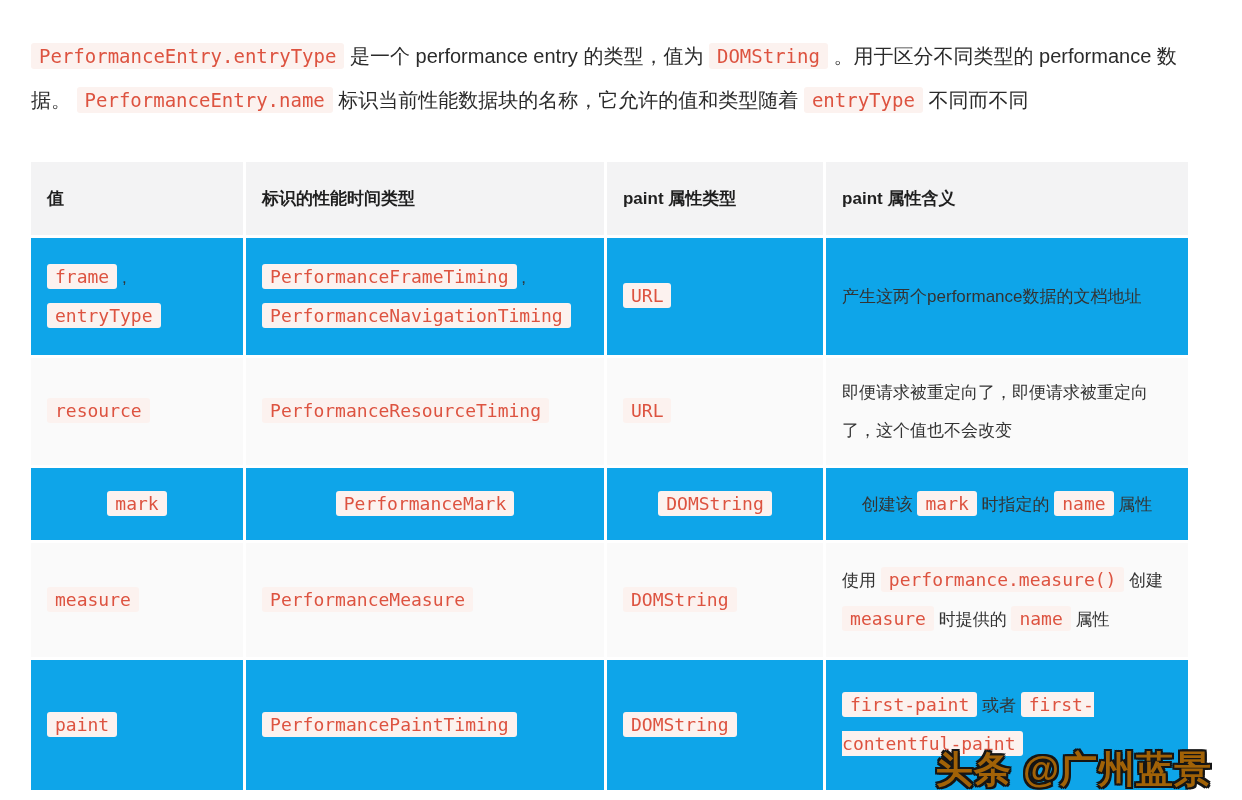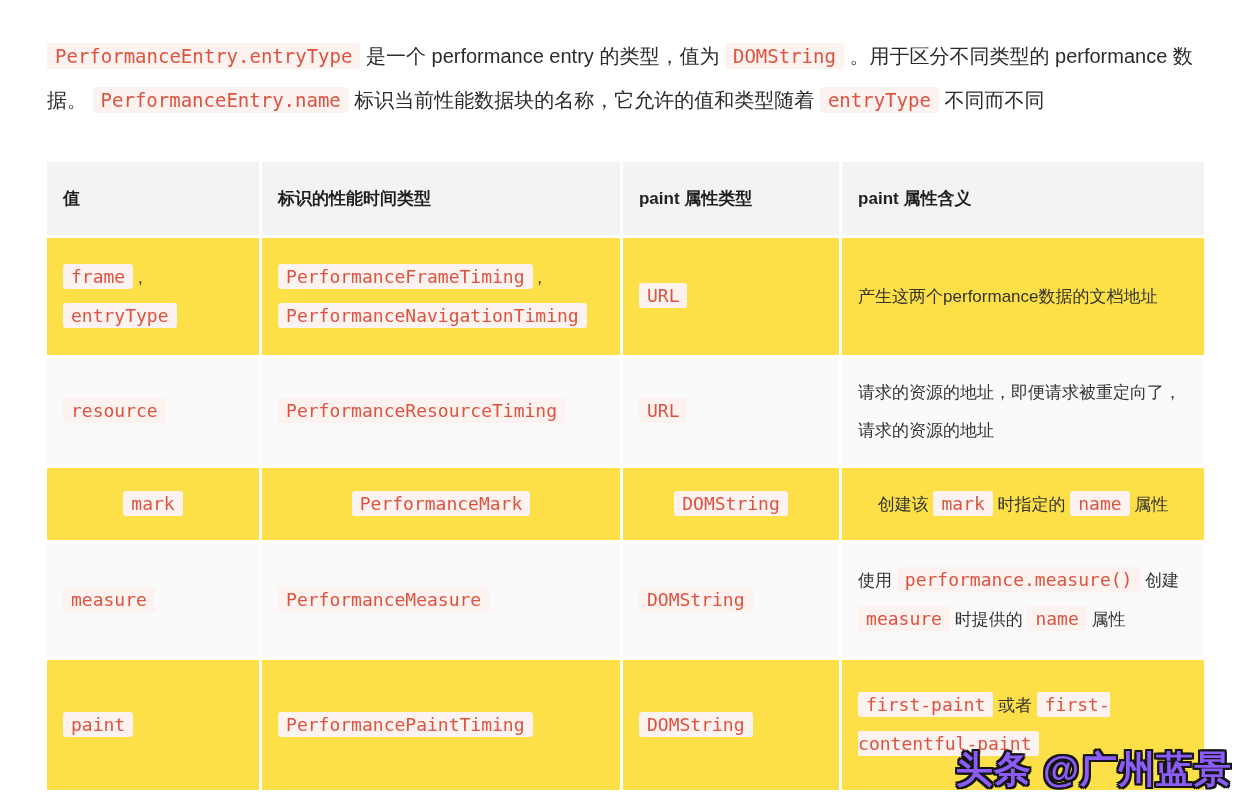--- a/index.html
+++ b/index.html
@@ -5,21 +5,21 @@
   * { margin:0; padding:0; box-sizing:border-box; }
   html,body { background:#ffffff; }
   .page {
     position:relative;
     width:1242px; height:800px;
     overflow:hidden;
     background:#ffffff;
     font-family:"Liberation Sans","DejaVu Sans",sans-serif;
     color:var(--text-color,#2b2b2b);
   }
-  .content { padding:34px 38px 0 47px; }
+  .content { padding:34px 38px 0 31px; }
 
   .intro {
     width:1157px;
     font-size:20px;
     line-height:44px;
     color:var(--text-color,#2b2b2b);
   }
 
   .chip {
     font-family:"DejaVu Sans Mono","Liberation Mono",monospace;
@@ -48,34 +48,34 @@
     padding:0 16px;
     height:73px;
     vertical-align:middle;
   }
   .perf-table td {
     font-size:17px;
     line-height:38px;
     padding:0 16px;
     vertical-align:middle;
     color:#333333;
-    background:#fde047;
+    background:#0ea5e9;
   }
   .perf-table tr.stripe td { background:var(--stripe-bg,#fafafa); }
   .perf-table .chip { font-size:18px; }
 
   .watermark {
     position:absolute;
-    right:10px;
+    right:30px;
     bottom:5px;
     font-size:37px;
     font-weight:600;
     letter-spacing:1px;
     white-space:nowrap;
-    color:#8b5cf6;
+    color:#a16207;
     text-shadow:
       -2px -2px 0 #151515, 2px -2px 0 #151515,
       -2px  2px 0 #151515, 2px  2px 0 #151515,
        0   -2px 0 #151515, 0    2px 0 #151515,
       -2px  0   0 #151515, 2px  0   0 #151515;
   }
 </style>
 </head>
 <body>
 
@@ -103,21 +103,21 @@
           <tr style="height: 117px;">
             <td><span class="chip">frame</span> ,<br><span class="chip">entryType</span></td>
             <td><span class="chip">PerformanceFrameTiming</span> ,<br><span class="chip">PerformanceNavigationTiming</span></td>
             <td><span class="chip">URL</span></td>
             <td>产生这两个performance数据的文档地址</td>
           </tr>
           <tr class="stripe" style="height: 107px;">
             <td><span class="chip">resource</span></td>
             <td><span class="chip">PerformanceResourceTiming</span></td>
             <td><span class="chip">URL</span></td>
-            <td>请求的资源的地址，即便请求被重定向了，请求的资源的地址</td>
+            <td>即便请求被重定向了，即便请求被重定向了，这个值也不会改变</td>
           </tr>
           <tr style="height: 72px; text-align: center;">
             <td><span class="chip">mark</span></td>
             <td><span class="chip">PerformanceMark</span></td>
             <td><span class="chip">DOMString</span></td>
             <td>创建该 <span class="chip">mark</span> 时指定的 <span class="chip">name</span> 属性</td>
           </tr>
           <tr class="stripe" style="height: 114px;">
             <td><span class="chip">measure</span></td>
             <td><span class="chip">PerformanceMeasure</span></td>

